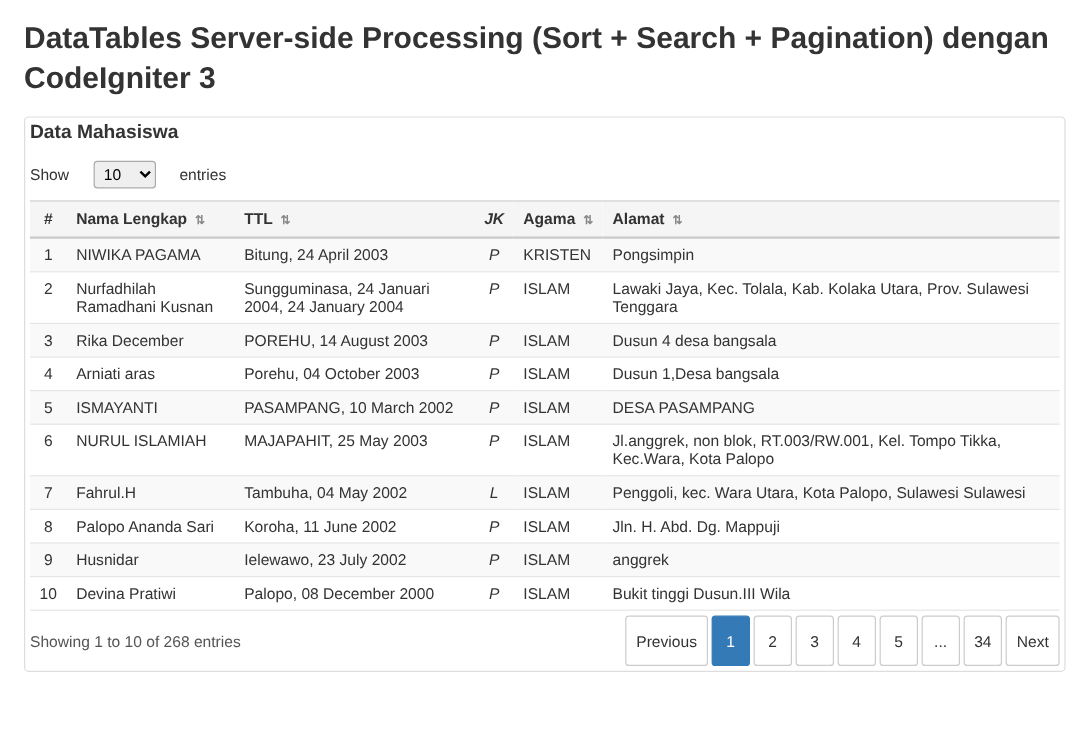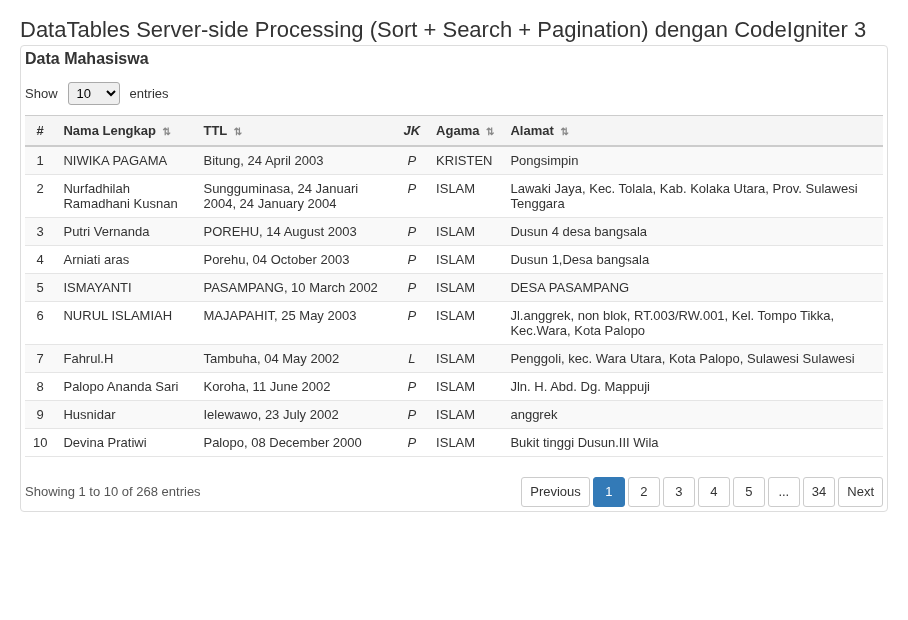--- a/index.html
+++ b/index.html
@@ -4,22 +4,23 @@
   <style>
     * { box-sizing: border-box; margin: 0; padding: 0; }
     body {
       font-family: Arial, sans-serif;
       font-size: 13px;
       background: #fff;
       color: #333;
       padding: 16px 20px;
     }
     h1.page-title {
-      font-size: 22px;
-      font-weight: normal;
+      font-size: 25px;
+      font-weight: bold;
+      margin-bottom: 16px;
       line-height: 1.3;
     }
     .card {
       border: 1px solid #ddd;
       border-radius: 4px;
       padding: 4px;
     }
     .card-title {
       font-size: 16px;
       font-weight: bold;
@@ -27,21 +28,21 @@
     }
     .toolbar {
       display: flex;
       justify-content: space-between;
       align-items: center;
       margin-bottom: 10px;
     }
     .show-entries {
       display: flex;
       align-items: center;
-      gap: 10px;
+      gap: 20px;
     }
     .show-entries select {
       padding: 2px 4px;
       border: 1px solid #aaa;
       border-radius: 3px;
       font-size: 13px;
     }
     .search-box {
       display: flex;
       align-items: center;
@@ -93,34 +94,34 @@
     .col-name { width: 140px; }
     .col-ttl { width: 200px; margin-left: 40px; }
     .col-jk { width: 30px; text-align: center; font-style: italic; }
     .col-agama { width: 65px; }
     .col-alamat { }
 
     .footer-row {
       display: flex;
       justify-content: space-between;
       align-items: center;
-      margin-top: 20px;
+      margin-top: 4px;
     }
     .showing-text {
       font-size: 13px;
       color: #555;
     }
     .pagination {
       display: flex;
       gap: 3px;
       align-items: center;
     }
     .pagination button {
       min-width: 32px;
-      height: 30px;
+      height: 42px;
       padding: 0 8px;
       border: 1px solid #ccc;
       background: #fff;
       border-radius: 3px;
       font-size: 13px;
       cursor: pointer;
       color: #333;
     }
     .pagination button.active {
       background: #337ab7;
@@ -176,21 +177,21 @@
         <tr>
     <td class="col-num">2</td>
     <td class="col-name">Nurfadhilah Ramadhani Kusnan</td>
     <td class="col-ttl">Sungguminasa, 24 Januari 2004, 24 January 2004</td>
     <td class="col-jk">P</td>
     <td class="col-agama">ISLAM</td>
     <td class="col-alamat">Lawaki Jaya, Kec. Tolala, Kab. Kolaka Utara, Prov. Sulawesi Tenggara</td>
   </tr>
         <tr>
     <td class="col-num">3</td>
-    <td class="col-name">Putri Vernanda</td>
+    <td class="col-name">Rika December</td>
     <td class="col-ttl">POREHU, 14 August 2003</td>
     <td class="col-jk">P</td>
     <td class="col-agama">ISLAM</td>
     <td class="col-alamat">Dusun 4 desa bangsala</td>
   </tr>
         <tr>
     <td class="col-num">4</td>
     <td class="col-name">Arniati aras</td>
     <td class="col-ttl">Porehu, 04 October 2003</td>
     <td class="col-jk">P</td>

